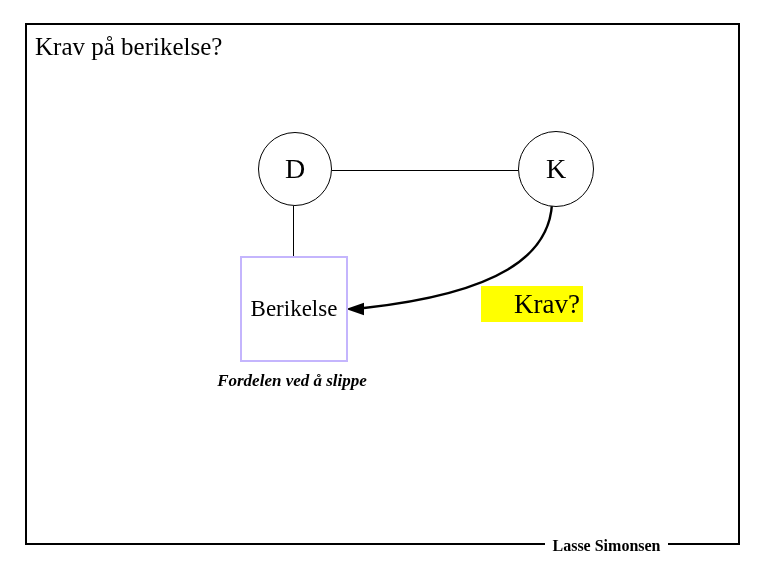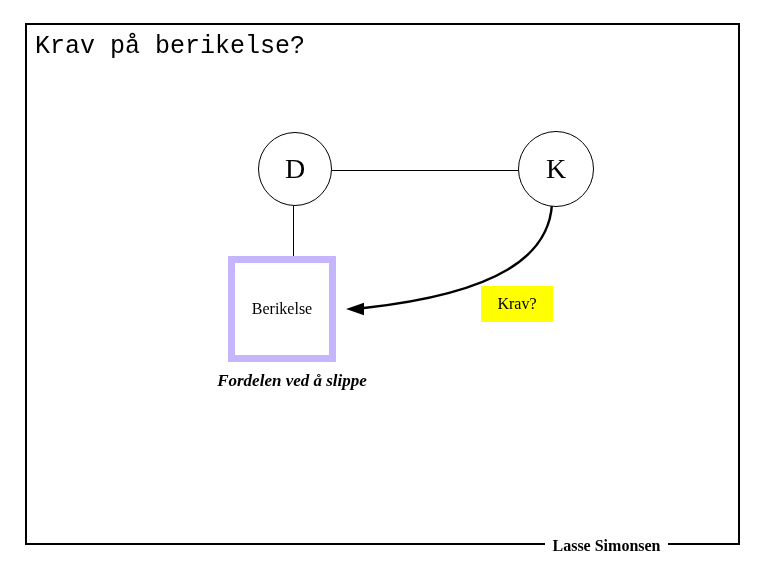--- a/index.html
+++ b/index.html
@@ -26,21 +26,20 @@
     border: 2px solid #000000;
     background: #ffffff;
   }
   .slide-title {
     position: absolute;
     left: 35px;
     top: 32px;
     font-size: 25px;
     line-height: 1.2;
     white-space: nowrap;
-    font-family: Liberation Mono, monospace;
   }
   .node-circle {
     position: absolute;
     box-sizing: border-box;
     border: 1px solid #000000;
     border-radius: 50%;
     background: #ffffff;
     display: flex;
     align-items: center;
     justify-content: center;
@@ -51,43 +50,44 @@
   #connector-layer {
     position: absolute;
     left: 0;
     top: 0;
     width: 765px;
     height: 570px;
     pointer-events: none;
   }
   .berikelse-box {
     position: absolute;
-    left: 228px;
+    left: 240px;
     top: 256px;
     width: 108px;
     height: 106px;
     box-sizing: border-box;
-    border: 7px solid #c4b5fd;
+    border: 2px solid #c4b5fd;
     background: #ffffff;
     display: flex;
     align-items: center;
     justify-content: center;
-    font-size: 16px;
+    font-size: 23px;
   }
   .krav-highlight {
     position: absolute;
     left: 481px;
     top: 286px;
     width: 72px;
     height: 36px;
     background: #ffff00;
     display: flex;
     align-items: center;
     justify-content: center;
-    font-size: 16px;
+    font-size: 27px;
+    padding-left: 30px;
   }
   .caption {
     position: absolute;
     left: 181px;
     top: 370px;
     width: 222px;
     text-align: center;
     font-size: 17px;
     font-weight: bold;
     line-height: 21px;

